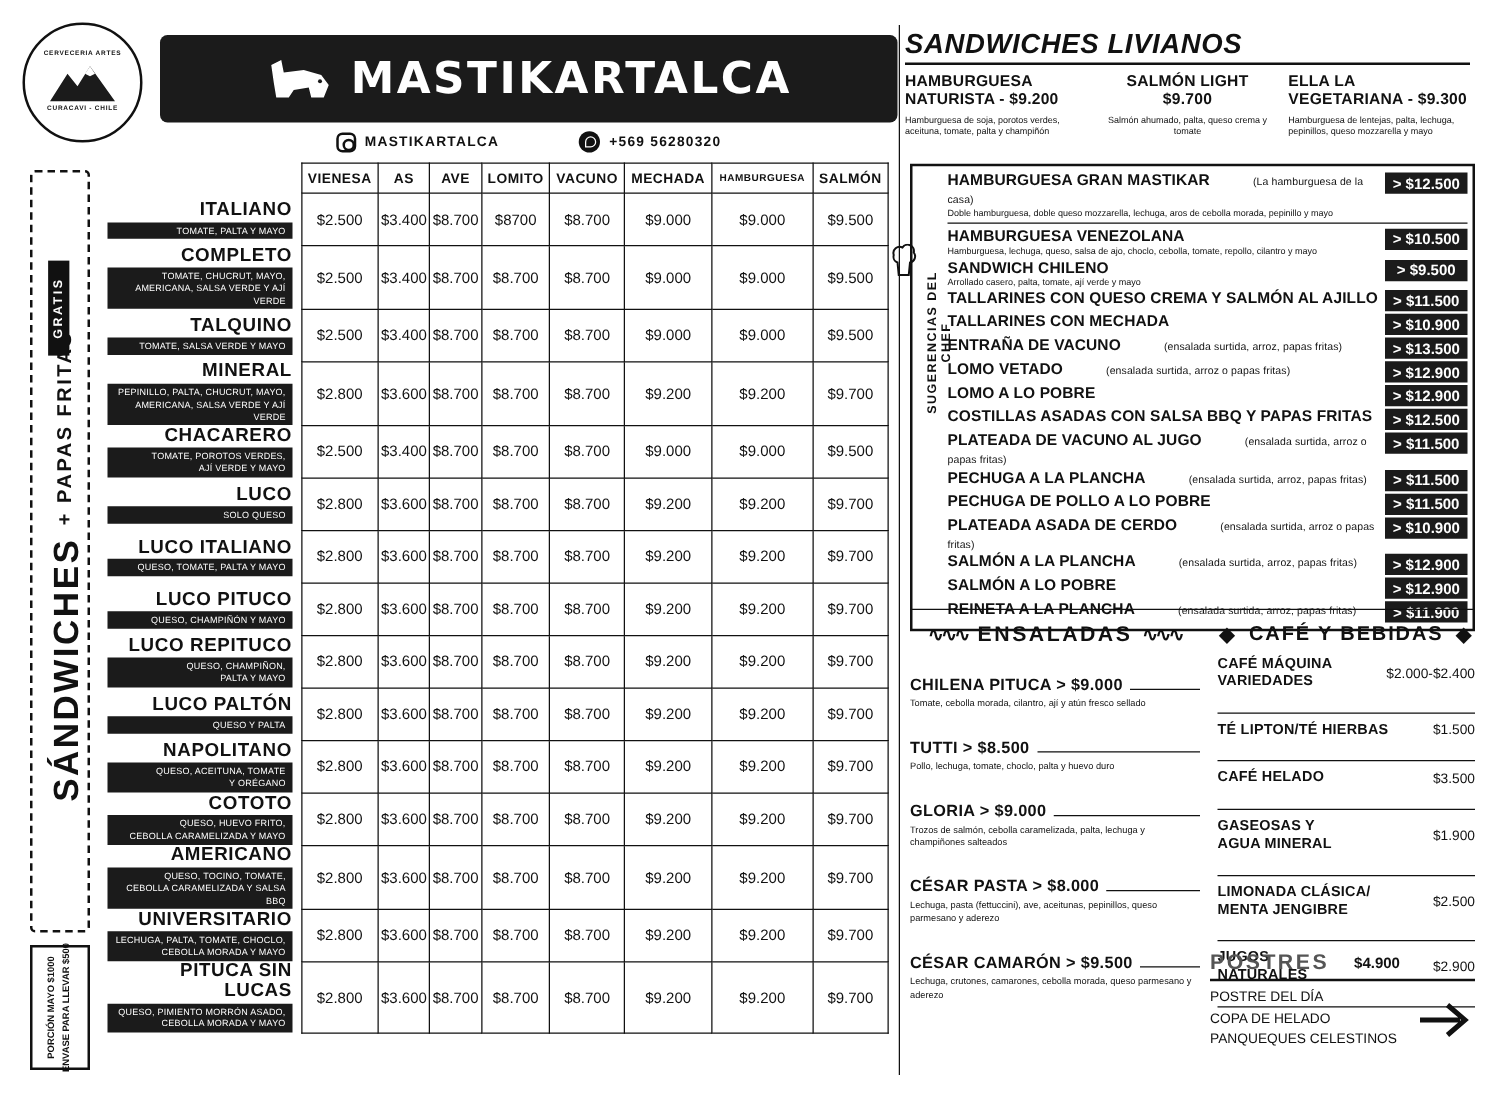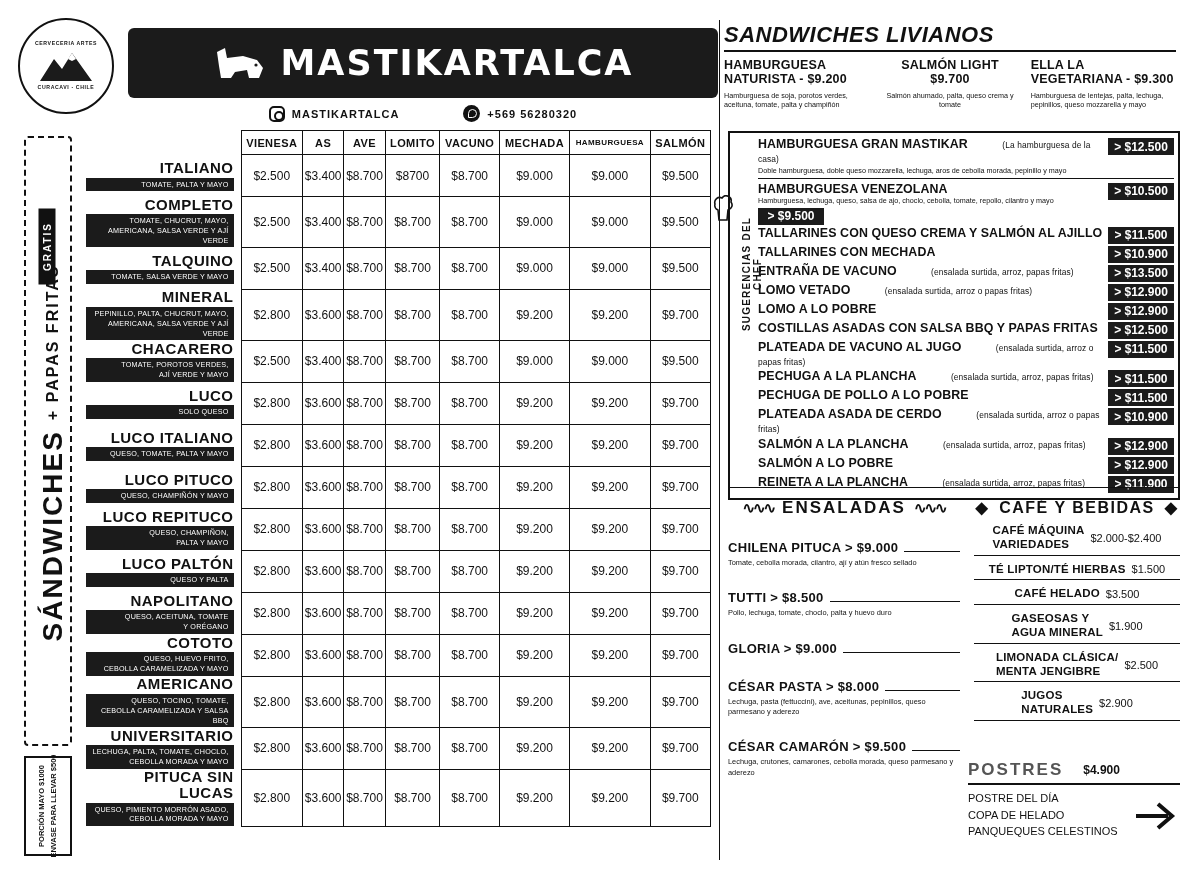--- a/index.html
+++ b/index.html
@@ -127,21 +127,21 @@
   .ensaladas { width:232px; }
   .secthead { display:flex; align-items:center; justify-content:center; gap:8px; font-size:17px; font-weight:bold; letter-spacing:2px; }
   .squig { font-size:15px; letter-spacing:-2px; }
   .ens-item { margin-top:22px; }
   .ens-title { font-size:13px; font-weight:bold; letter-spacing:.3px; display:flex; align-items:baseline; }
   .ens-title .dash { flex:1; border-bottom:1px solid #111; margin:0 0 4px 6px; height:1px; }
   .ens-desc { font-size:7.4px; line-height:1.4; margin-top:2px; }
 
   .bebidas { width:206px; }
   .beb-head { display:flex; align-items:center; justify-content:center; gap:10px; font-size:16px; font-weight:bold; letter-spacing:1.5px; }
-  .beb-row { display:flex; justify-content:center; align-items:center; border-bottom:1px solid #111; padding:7px 0 3px 0; }
+  .beb-row { display:flex; justify-content:space-between; align-items:center; border-bottom:1px solid #111; padding:7px 0 17px 0; }
   .beb-name { font-size:11.5px; font-weight:bold; line-height:1.2; letter-spacing:.2px; }
   .beb-price { font-size:11px; white-space:nowrap; padding-left:6px; }
 
   .almuerzos {
     position:absolute; left:728px; top:760px; width:222px; height:96px;
     border:2px solid #111; padding:6px 8px;
   }
   .alm-title { font-size:17px; font-weight:bold; text-align:center; letter-spacing:.5px; font-style:italic; }
   .alm-body { display:flex; align-items:center; gap:10px; margin-top:6px; }
   .alm-badge {
@@ -482,20 +482,24 @@
             <div class="chef-price">&gt; $12.500</div>
           </div>
           <div class="chef-row">
             <div class="chef-left">
               <div class="chef-name">HAMBURGUESA VENEZOLANA</div>
               <div class="chef-sub">Hamburguesa, lechuga, queso, salsa de ajo, choclo, cebolla, tomate, repollo, cilantro y mayo</div>
             </div>
             <div class="chef-price">&gt; $10.500</div>
           </div>
           <div class="chef-row">
+            <div class="chef-left">
+              <div class="chef-name">SANDWICH CHILENO</div>
+              <div class="chef-sub">Arrollado casero, palta, tomate, ají verde y mayo</div>
+            </div>
             <div class="chef-price">&gt; $9.500</div>
           </div>
           <div class="chef-row">
             <div class="chef-left">
               <div class="chef-name">TALLARINES CON QUESO CREMA Y SALMÓN AL AJILLO</div>
             </div>
             <div class="chef-price">&gt; $11.500</div>
           </div>
           <div class="chef-row">
             <div class="chef-left">
@@ -595,20 +599,21 @@
               <span>TUTTI &gt; $8.500</span>
               <span class="dash"></span>
             </div>
             <div class="ens-desc">Pollo, lechuga, tomate, choclo, palta y huevo duro</div>
           </div>
           <div class="ens-item">
             <div class="ens-title">
               <span>GLORIA &gt; $9.000</span>
               <span class="dash"></span>
             </div>
+            <div class="ens-desc">Trozos de salmón, cebolla caramelizada, palta, lechuga y champiñones salteados</div>
           </div>
           <div class="ens-item">
             <div class="ens-title">
               <span>CÉSAR PASTA &gt; $8.000</span>
               <span class="dash"></span>
             </div>
             <div class="ens-desc">Lechuga, pasta (fettuccini), ave, aceitunas, pepinillos, queso parmesano y aderezo</div>
           </div>
           <div class="ens-item">
             <div class="ens-title">

